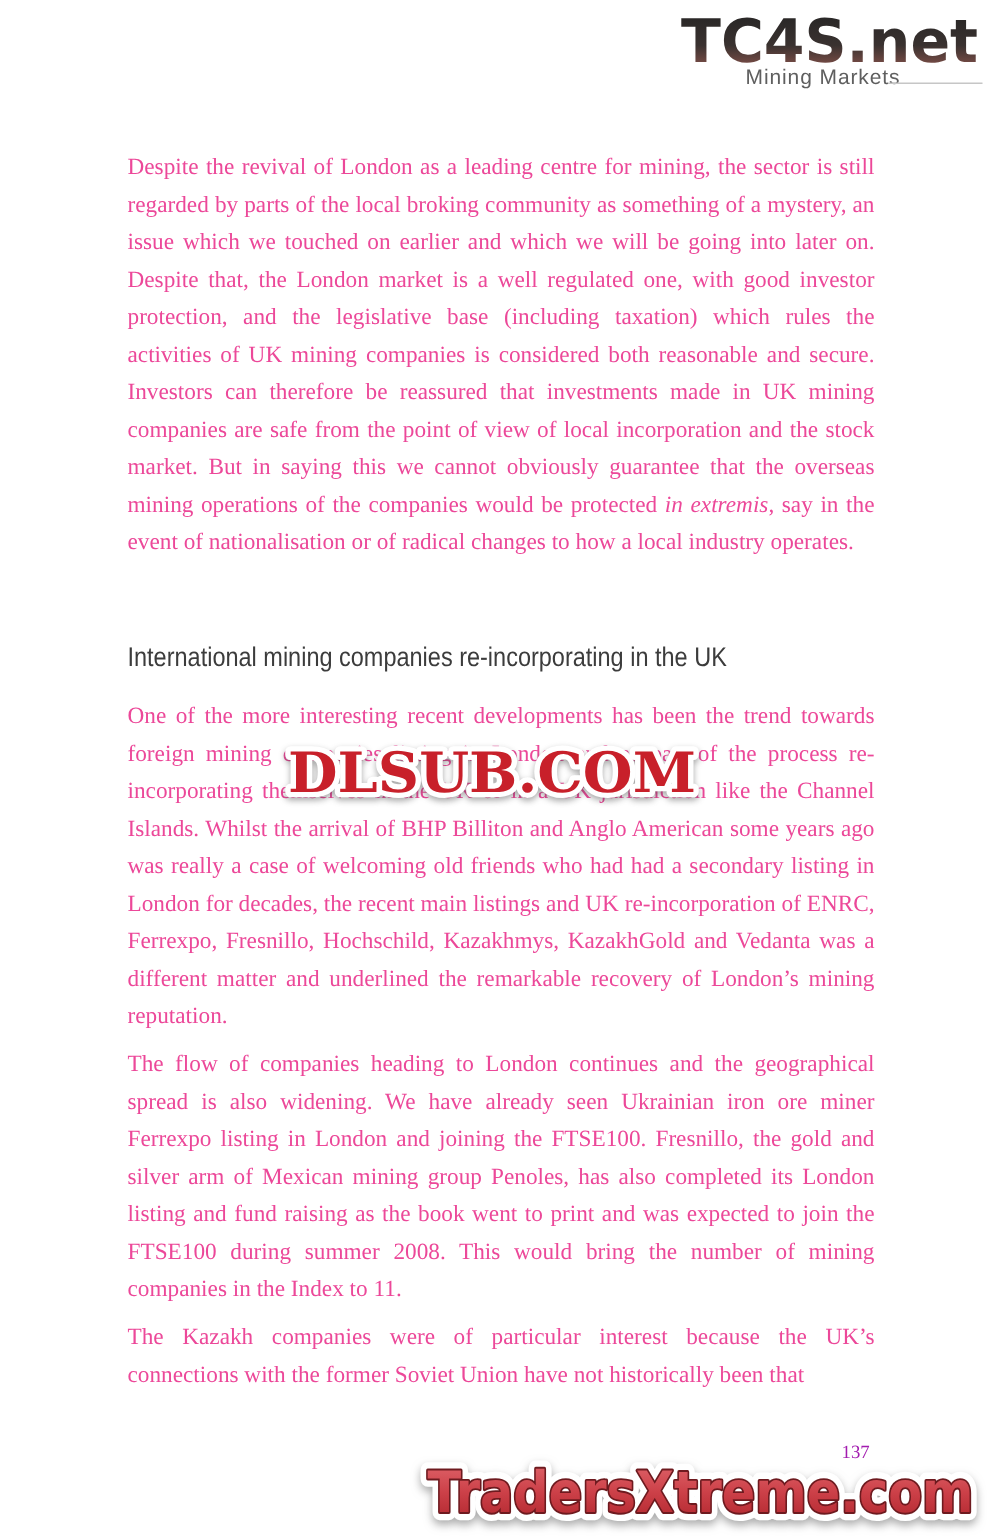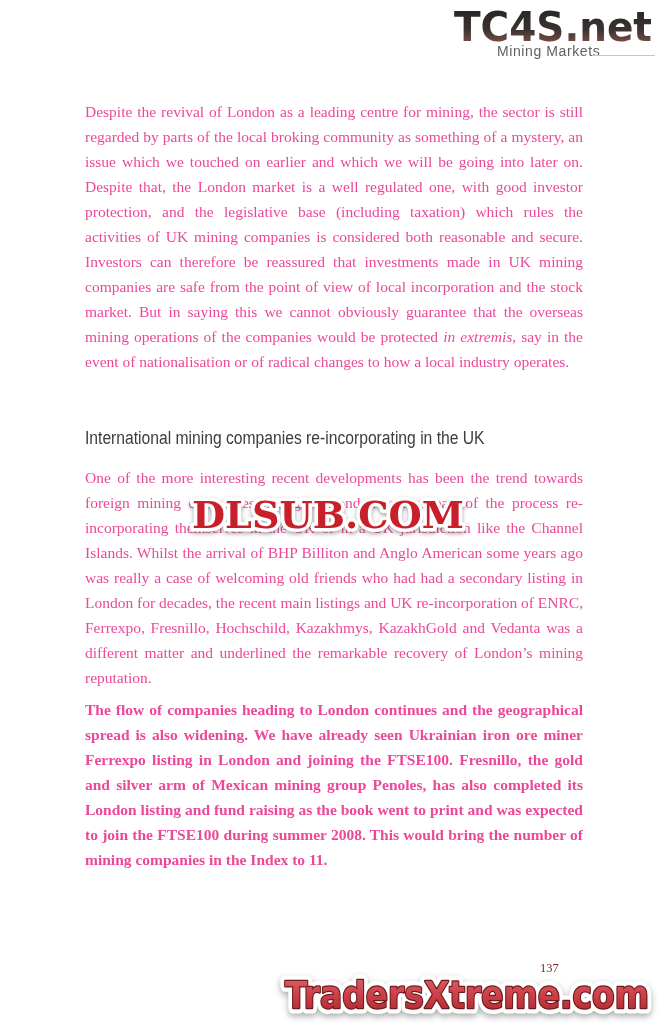--- a/index.html
+++ b/index.html
@@ -30,21 +30,21 @@
   .para {
     position:absolute; left:85px; width:498px;
     font-size:15.5px; line-height:25px;
     color:#ec4899;
     text-align:justify;
     margin:0;
   }
   .para i { font-style:italic; }
   #p1 { top:99px; }
   #p2 { top:465px; }
-  #p3 { top:697px;font-weight:bold; }
+  #p3 { top:697px; }
   #p4 { top:879px; }
 
   .section-heading {
     position:absolute; left:85px; top:428px; width:560px;
     font-family:"Liberation Sans", sans-serif;
     font-size:18px; font-weight:400;
     color:#3c3c3c;
     margin:0;
     transform:scaleX(0.87);
     transform-origin:left center;
@@ -52,22 +52,22 @@
   }
 
   
   .dlsub-watermark {
     position:absolute; left:186px; top:486px;
     filter:drop-shadow(0 2px 2px rgba(60,60,60,0.45));
   }
 
   
   .page-number {
-    position:absolute; left:540px; top:961px;
-    font-size:12.5px; color:#7f1d1d;
+    position:absolute; left:561px; top:961px;
+    font-size:12.5px; color:#a21caf;
     font-family:"Liberation Serif", serif;
   }
   .tx-logo {
     position:absolute; left:280px; top:966px;
     filter:drop-shadow(0 3px 3px rgba(90,90,90,0.5));
   }
 </style>
 </head>
 <body>
 
@@ -87,20 +87,21 @@
   <div class="header-rule"></div>
 
   <p class="para" id="p1"><span>Despite the revival of London as a leading centre for mining, the sector is still regarded by parts of the local broking community as something of a mystery, an issue which we touched on earlier and which we will be going into later on. Despite that, the London market is a well regulated one, with good investor protection, and the legislative base (including taxation) which rules the activities of UK mining companies is considered both reasonable and secure. Investors can therefore be reassured that investments made in UK mining companies are safe from the point of view of local incorporation and the stock market. But in saying this we cannot obviously guarantee that the overseas mining operations of the companies would be protected </span><i>in extremis</i><span>, say in the event of nationalisation or of radical changes to how a local industry operates.</span></p>
 
   <h2 class="section-heading">International mining companies re-incorporating in the UK</h2>
 
   <p class="para" id="p2"><span>One of the more interesting recent developments has been the trend towards foreign mining c</span><span>ompanies listing in London and as part </span><span>of the process re-incorporating themselves in the UK or in a UK jurisdiction like the Channel Islands. Whilst the arrival of BHP Billiton and Anglo American some years ago was really a case of welcoming old friends who had had a secondary listing in London for decades, the recent main listings and UK re-incorporation of ENRC, Ferrexpo, Fresnillo, Hochschild, Kazakhmys, KazakhGold and Vedanta was a different matter and underlined the remarkable recovery of London’s mining reputation.</span></p>
 
   <p class="para" id="p3">The flow of companies heading to London continues and the geographical spread is also widening. We have already seen Ukrainian iron ore miner Ferrexpo listing in London and joining the FTSE100.  Fresnillo, the gold and silver arm of Mexican mining group Penoles, has also completed its London listing and fund raising as the book went to print and was expected to join the FTSE100 during summer 2008. This would bring the number of mining companies in the Index to 11.</p>
 
+  <p class="para" id="p4">The Kazakh companies were of particular interest because the UK’s connections with the former Soviet Union have not historically been that</p>
 
   <svg class="dlsub-watermark" width="288" height="56" viewBox="0 0 288 56">
     <text x="6" y="42" font-family="'DejaVu Serif', serif" font-weight="bold" font-size="37" fill="#c8202a" stroke="#ffffff" stroke-width="7" paint-order="stroke" stroke-linejoin="round" textLength="272" lengthAdjust="spacingAndGlyphs">DLSUB.COM</text>
   </svg>
 
   <div class="page-number">137</div>
 
   <svg class="tx-logo" width="380" height="56" viewBox="0 0 380 56">
     <defs>
       <linearGradient id="tx-grad" x1="0" y1="0" x2="0" y2="1">

